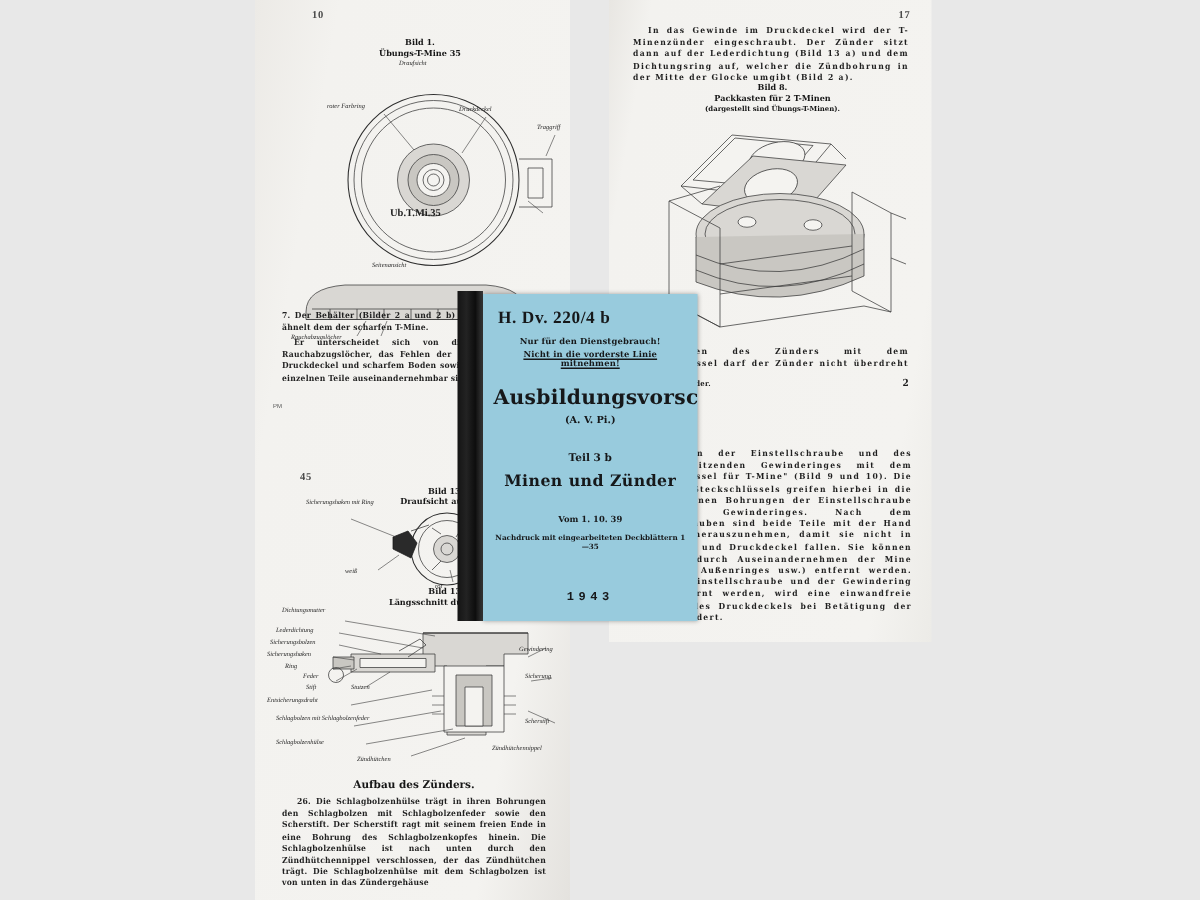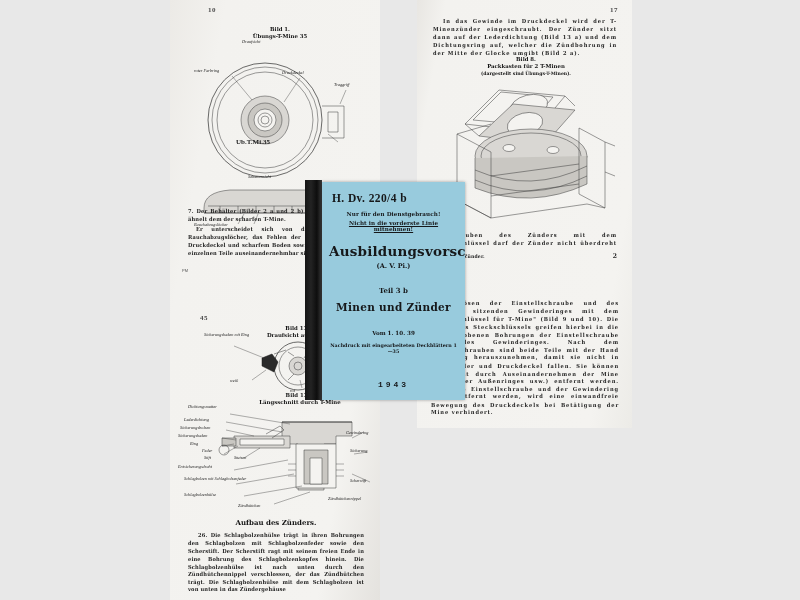--- a/index.html
+++ b/index.html
@@ -13,21 +13,21 @@
 
   
   .page{
     position:absolute;
     background:#f2f1ee;
     color:#2b2b2b;
     overflow:hidden;
   }
   .page.left{ left:170px; top:0px; width:210px; height:600px;
      background:linear-gradient(100deg,#eceae6 0%, #f3f2ef 18%, #f4f3f0 80%, #e4e2de 100%);text-decoration:underline;}
-  .page.right{ left:417px; top:0px; width:215px; height:428px;
+  .page.right{ left:406px; top:0px; width:215px; height:428px;
      background:linear-gradient(100deg,#e8e6e2 0%, #f3f2ef 10%, #f4f3f0 85%, #ecebe7 100%);}
 
   .folio{position:absolute;font-size:7px;font-weight:bold;color:#4a4a4a;letter-spacing:.5px;}
 
   .fraktur{
     font-family:"DejaVu Serif", serif;
     font-weight:bold;
     font-size:5.1px;
     line-height:7.2px;
     text-align:justify;
@@ -49,21 +49,21 @@
   .lbl.b{font-weight:bold;}
   svg{display:block;overflow:visible;}
   .ln{stroke:#3a3a3a;stroke-width:.5;fill:none;}
   .ln2{stroke:#2d2d2d;stroke-width:.7;fill:none;}
   .lead{stroke:#3a3a3a;stroke-width:.4;fill:none;}
   .fillgrey{fill:#d9d7d3;stroke:#3a3a3a;stroke-width:.5;}
   .fillgrey2{fill:#c9c7c2;stroke:#3a3a3a;stroke-width:.5;}
   .fillw{fill:#f4f3f0;stroke:#3a3a3a;stroke-width:.5;}
 
   
-  .cover-wrap{position:absolute;left:305px;top:180px;width:184px;height:220px;}
+  .cover-wrap{position:absolute;left:305px;top:194px;width:184px;height:220px;}
   .spine{
     position:absolute;left:0;top:0;width:17px;height:220px;
     background:linear-gradient(90deg,#141414 0%,#232323 35%,#0d0d0d 70%,#3c3c3c 100%);
   }
   .cover{
     position:absolute;left:17px;top:2px;width:143px;height:218px;
     background:#98cbdd;
     box-shadow:0 0 3px rgba(0,0,0,.35);
     color:#16181a;
     overflow:hidden;
@@ -97,21 +97,21 @@
 
   <div class="page left">
 
     <div class="folio" style="left:38px;top:6px;">10</div>
 
     <div style="position:absolute;left:35px;top:26px;width:150px;" class="capt">
       <div>Bild 1.</div>
       <div>Übungs-T-Mine 35</div>
     </div>
 
-    <div style="position:absolute;left:0;top:42px;width:196px;height:140px;text-align:center;">
+    <div style="position:absolute;left:24px;top:42px;width:196px;height:140px;text-align:center;">
       <svg width="196" height="140" viewBox="0 0 196 140">
         <circle cx="95" cy="78" r="57" class="ln2" fill="#eceae6"></circle>
         <circle cx="95" cy="78" r="53" class="ln" fill="#e6e4e0"></circle>
         <circle cx="95" cy="78" r="48" class="ln" fill="#eeece8"></circle>
         <circle cx="95" cy="78" r="24" class="fillgrey"></circle>
         <circle cx="95" cy="78" r="17" class="fillgrey2"></circle>
         <circle cx="95" cy="78" r="11" class="fillw"></circle>
         <circle cx="95" cy="78" r="7" class="ln"></circle>
         <circle cx="95" cy="78" r="4" class="ln"></circle>
 

